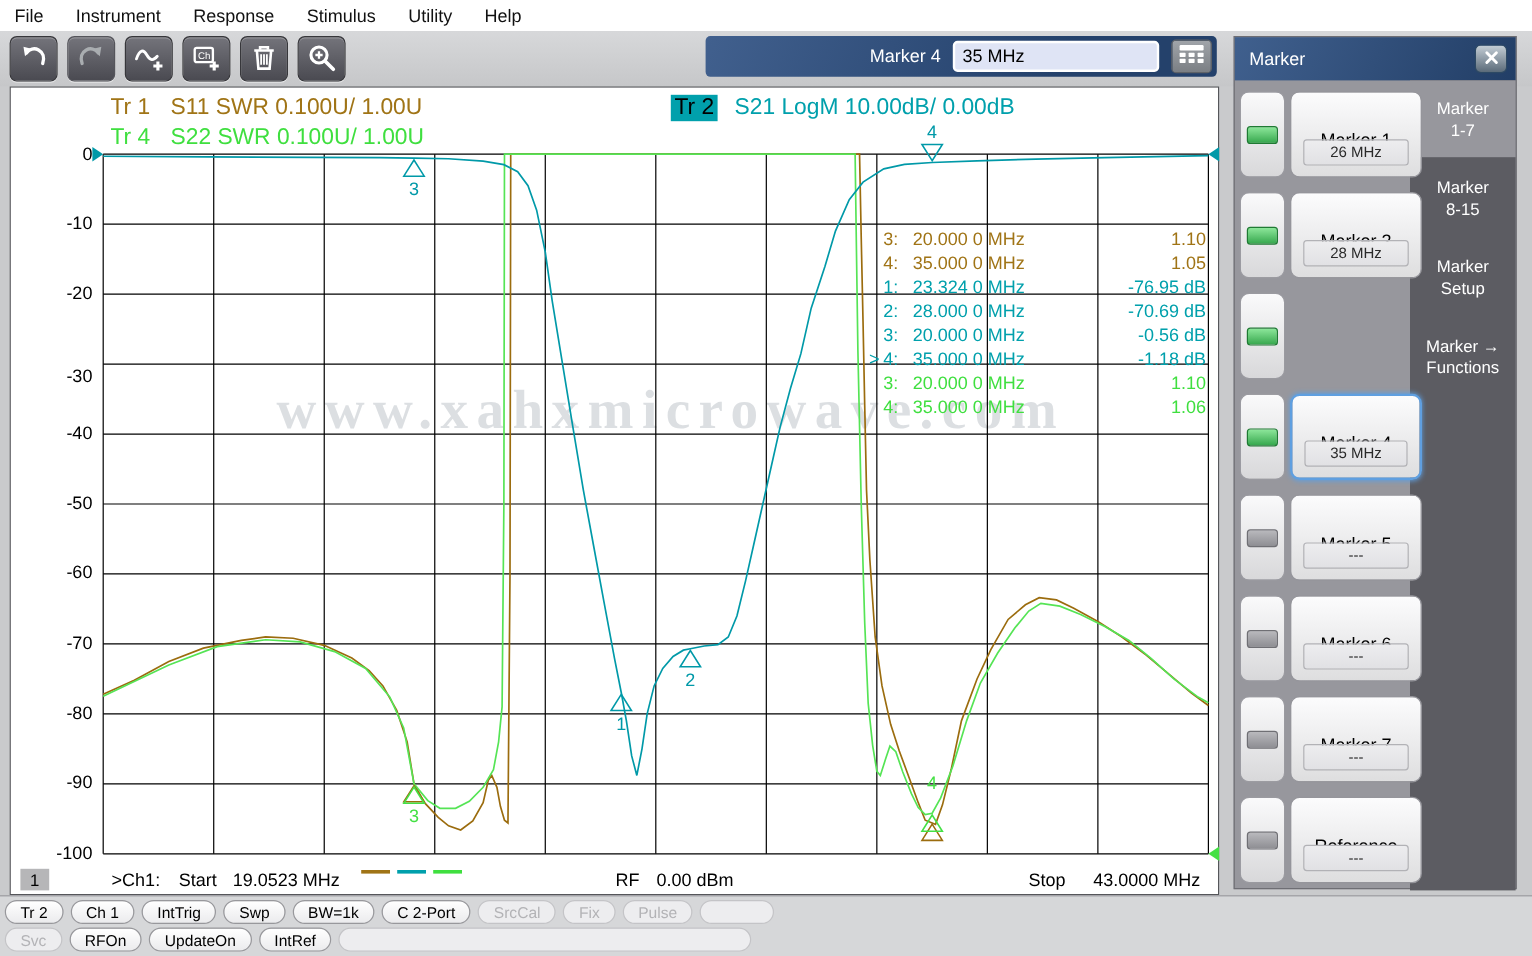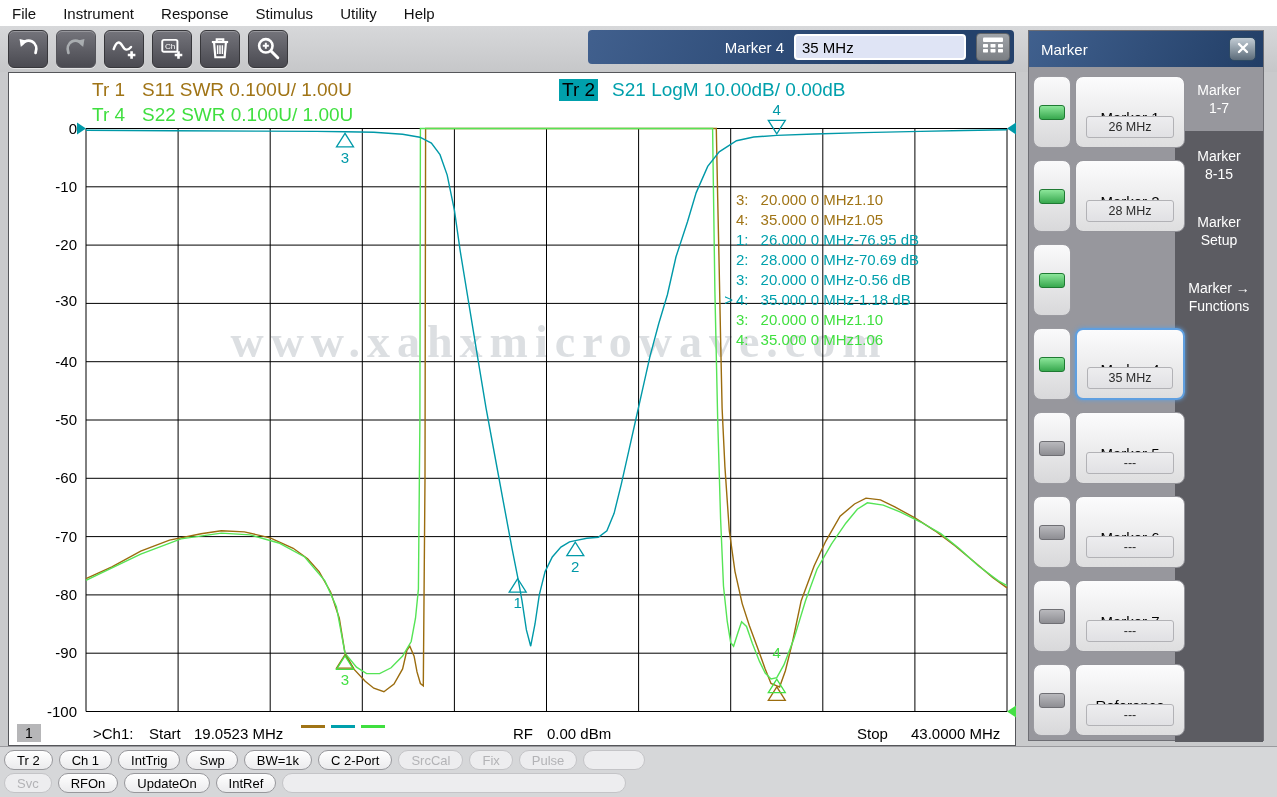--- a/index.html
+++ b/index.html
@@ -40,21 +40,21 @@
     font-family:"Liberation Serif","DejaVu Serif",serif;font-weight:bold;font-size:46px;
     letter-spacing:7px;color:rgba(148,158,168,0.33);pointer-events:none;}
   .legend{position:absolute;font-size:19px;display:flex;gap:14px;white-space:pre;}
   .legend .trid{padding:0 3px;}
   #yticks .ytick{position:absolute;left:16px;width:52px;text-align:right;font-size:15px;color:#000;}
   #readout{position:absolute;left:712px;top:116px;width:284px;}
   .ro-row{display:flex;height:20px;font-size:15px;align-items:center;}
   .ro-pfx{width:12px;text-align:right;}
   .ro-idx{width:26px;padding-left:3px;box-sizing:border-box;}
   .ro-frq{width:95px;text-align:right;}
-  .ro-val{flex:1;text-align:left;}
+  .ro-val{flex:1;text-align:right;}
   .footer{position:absolute;left:0;top:650px;width:100%;height:22px;font-size:15px;color:#000;}
   .footer span{position:absolute;top:2px;}
   .f-badge{left:8px;top:1px!important;width:24px;height:18px;background:#b6b6b8;text-align:center;
     font-size:14px;line-height:18px;}
   .f-dash{position:absolute;top:10px;width:24px;height:3px;}
 
   
   .mpanel{position:absolute;left:1028px;top:30px;width:236px;height:711px;background:#97979d;
     border:1px solid #6e6e74;box-sizing:border-box;}
   .mtitle{position:absolute;left:0;top:0;width:100%;height:36px;box-sizing:border-box;
@@ -231,21 +231,21 @@
     </div>
     <div class="legend" style="left:80px;top:31px;">
       <span class="trid" style="color: rgb(63, 223, 63);">Tr 4</span>
       <span class="meas" style="color: rgb(63, 223, 63);">S22 SWR 0.100U/ 1.00U</span>
     </div>
 
     <div id="yticks">
         <div class="ytick" style="top: 46.5px;">0</div>
         <div class="ytick" style="top: 104.8px;">-10</div>
         <div class="ytick" style="top: 163.1px;">-20</div>
-        <div class="ytick" style="top: 219px;">-30</div>
+        <div class="ytick" style="top: 232px;">-30</div>
         <div class="ytick" style="top: 279.7px;">-40</div>
         <div class="ytick" style="top: 338px;">-50</div>
         <div class="ytick" style="top: 396.3px;">-60</div>
         <div class="ytick" style="top: 454.6px;">-70</div>
         <div class="ytick" style="top: 512.9px;">-80</div>
         <div class="ytick" style="top: 571.2px;">-90</div>
         <div class="ytick" style="top: 629.5px;">-100</div>
       </div>
     <div id="readout">
         <div class="ro-row" style="color: rgb(160, 116, 22);">
@@ -256,21 +256,21 @@
         </div>
         <div class="ro-row" style="color: rgb(160, 116, 22);">
           <span class="ro-pfx"></span>
           <span class="ro-idx">4:</span>
           <span class="ro-frq">35.000 0 MHz</span>
           <span class="ro-val">1.05</span>
         </div>
         <div class="ro-row" style="color: rgb(0, 160, 172);">
           <span class="ro-pfx"></span>
           <span class="ro-idx">1:</span>
-          <span class="ro-frq">26.000 0 MHz</span>
+          <span class="ro-frq">23.324 0 MHz</span>
           <span class="ro-val">-76.95 dB</span>
         </div>
         <div class="ro-row" style="color: rgb(0, 160, 172);">
           <span class="ro-pfx"></span>
           <span class="ro-idx">2:</span>
           <span class="ro-frq">28.000 0 MHz</span>
           <span class="ro-val">-70.69 dB</span>
         </div>
         <div class="ro-row" style="color: rgb(0, 160, 172);">
           <span class="ro-pfx"></span>

